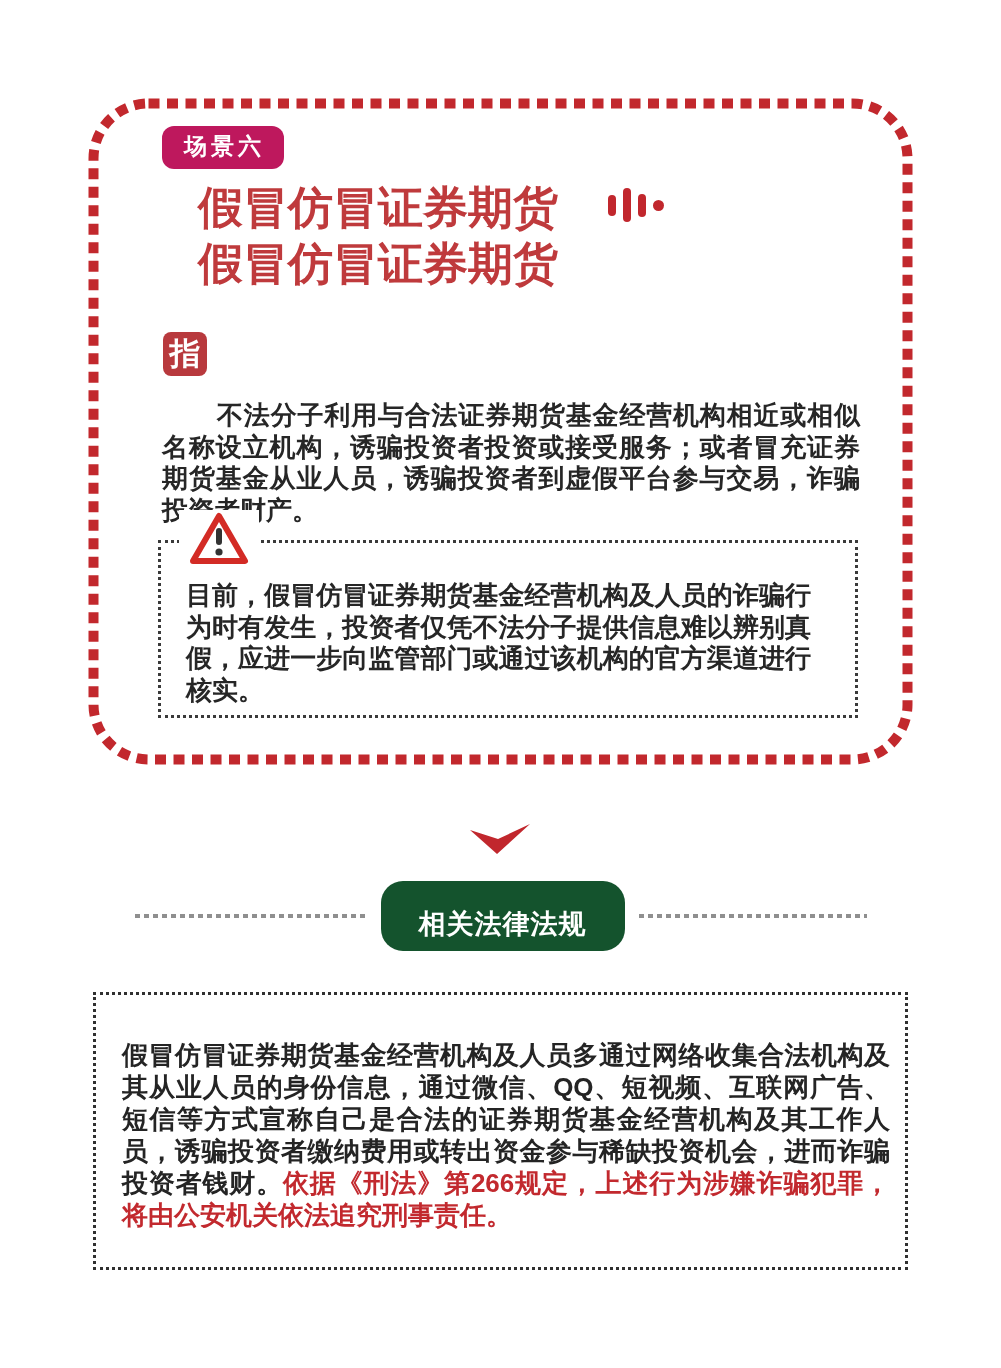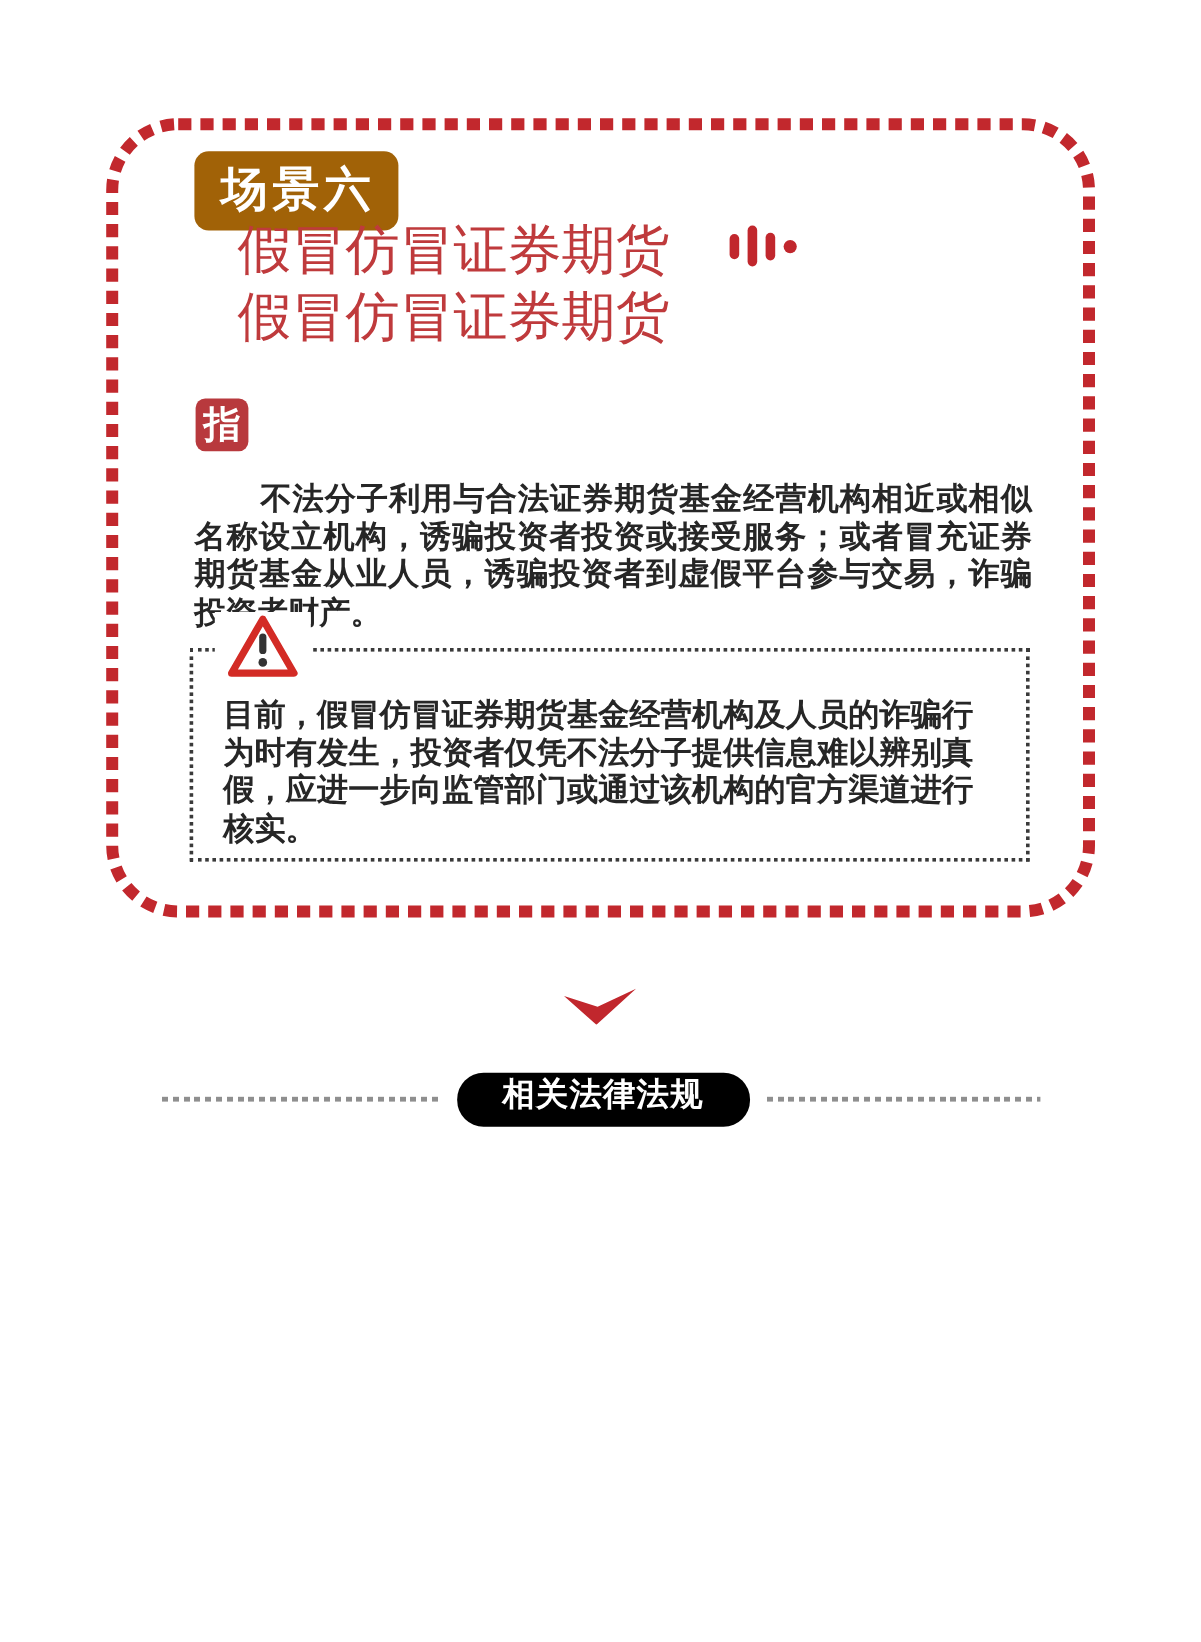--- a/index.html
+++ b/index.html
@@ -9,28 +9,28 @@
     position:relative; width:1001px; height:1368px;
     background:#ffffff; overflow:hidden; margin:0 auto;
   }
 
   
   .scene-card { position:absolute; left:88px; top:98px; width:825px; height:667px; }
   .card-border { position:absolute; left:0; top:0; width:100%; height:100%; }
 
   .scene-badge {
     position:absolute; left:74px; top:28px;
-    background:#a16207; color:#ffffff;
-    font-size:39px; font-weight:bold; letter-spacing:4px;
+    background:#be185d; color:#ffffff;
+    font-size:23px; font-weight:bold; letter-spacing:4px;
     padding:5px 19px 7px 22px; border-radius:12px;
   }
 
   .card-title {
     position:absolute; left:110px; top:82px;
-    color:#bf3a3c; font-size:45px; font-weight:normal;
+    color:#bf3a3c; font-size:45px; font-weight:bold;
     line-height:56px; letter-spacing:0px; white-space:nowrap;
   }
 
   .wave-icon { position:absolute; left:520px; top:90px; height:34px; display:flex; align-items:center; gap:7px; }
   .wave-icon i { display:block; width:8px; border-radius:4px; background:#c1272d; }
   .wave-icon i:nth-child(1) { height:21px; }
   .wave-icon i:nth-child(2) { height:34px; }
   .wave-icon i:nth-child(3) { height:23px; }
   .wave-icon b  { display:block; width:11px; height:11px; border-radius:50%; background:#c1272d; }
 
@@ -68,22 +68,22 @@
   
   .divider {
     position:absolute; left:0; top:893px; width:1001px; height:46px;
     display:flex; align-items:center; justify-content:center;
   }
   .dash-line { height:4px;
     background-image:repeating-linear-gradient(90deg,#8f8f8f 0 5px,transparent 5px 9px); }
   .dash-line.left  { width:232px; margin-right:14px; }
   .dash-line.right { width:228px; margin-left:14px; }
   .section-pill {
-    background:#000000; color:#ffffff; font-size:27px; font-weight:bold;
-    letter-spacing:1px; padding:0 38px 9px 38px; border-radius:22px;
+    background:#14532d; color:#ffffff; font-size:27px; font-weight:bold;
+    letter-spacing:1px; padding:25px 38px 9px 38px; border-radius:22px;
     white-space:nowrap;
   }
 
   
   .legal-box {
     position:absolute; left:93px; top:992px; width:815px; height:278px;
     border:3px dotted #303030;
   }
   .legal-text {
     position:absolute; left:26px; top:44px; width:768px;
@@ -138,14 +138,17 @@
       <polygon points="0,8 27,32 60,2 28,17" fill="#c1272d"></polygon>
     </svg>
   </span>
 
   <div class="divider">
     <span class="dash-line left"></span>
     <span class="section-pill">相关法律法规</span>
     <span class="dash-line right"></span>
   </div>
 
+  <div class="legal-box">
+    <p class="legal-text"><span class="intro">假冒仿冒证券期货基金经营机构及人员多通过网络收集合法机构及其从业人员的身份信息，通过微信、QQ、短视频、互联网广告、短信等方式宣称自己是合法的证券期货基金经营机构及其工作人员，诱骗投资者缴纳费用或转出资金参与稀缺投资机会，进而诈骗投资者钱财。</span><span class="statute">依据《刑法》第266规定，上述行为涉嫌诈骗犯罪，将由公安机关依法追究刑事责任。</span></p>
+  </div>
 
 </div>
 
 </body></html>

